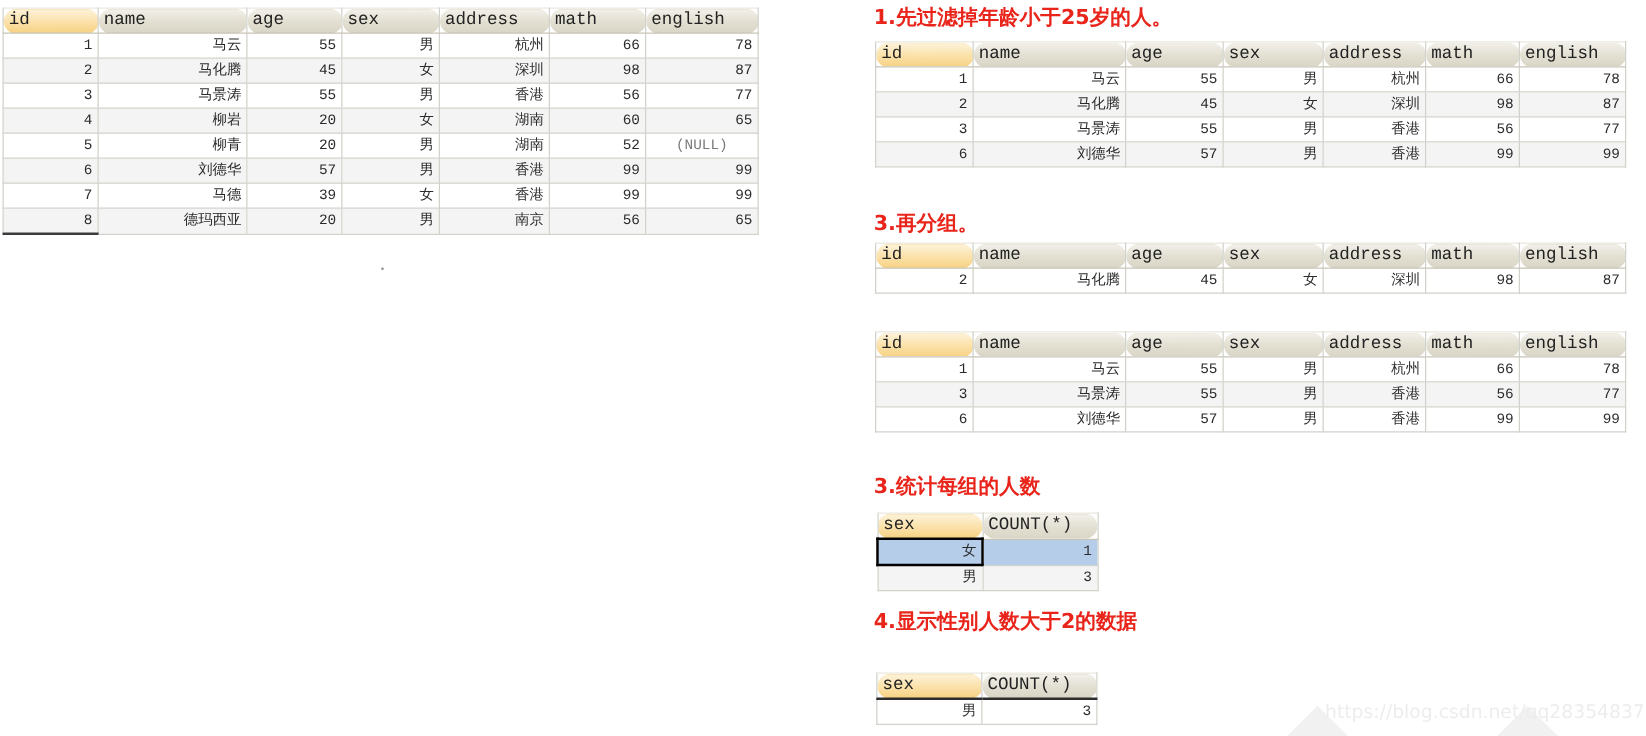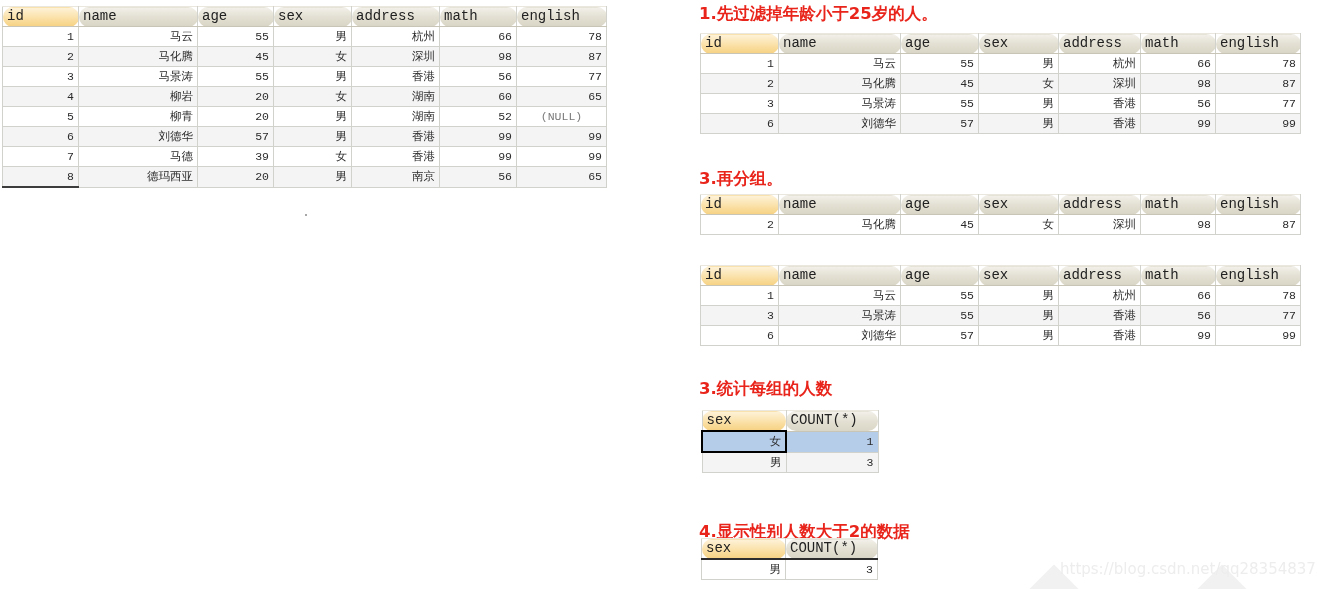--- a/index.html
+++ b/index.html
@@ -385,21 +385,21 @@
         <td class="txt sel-cell">女</td>
         <td class="num">1</td>
       </tr>
       <tr>
         <td class="txt">男</td>
         <td class="num">3</td>
       </tr>
     </tbody>
 </table>
 
-<div class="heading" style="left:699px; top:521px;">4.显示性别人数大于2的数据</div>
+<div class="heading" style="left:699px; top:486px;">4.显示性别人数大于2的数据</div>
 
 <table class="grid mini hdr-underline" id="tbl-step4" style="left:701px; top:538px; width:176px;">
   <colgroup>
       <col style="width:84px">
       <col style="width:92px">
     </colgroup>
   <thead>
     <tr>
       <th class="pk">sex</th>
       <th>COUNT(*)</th>

